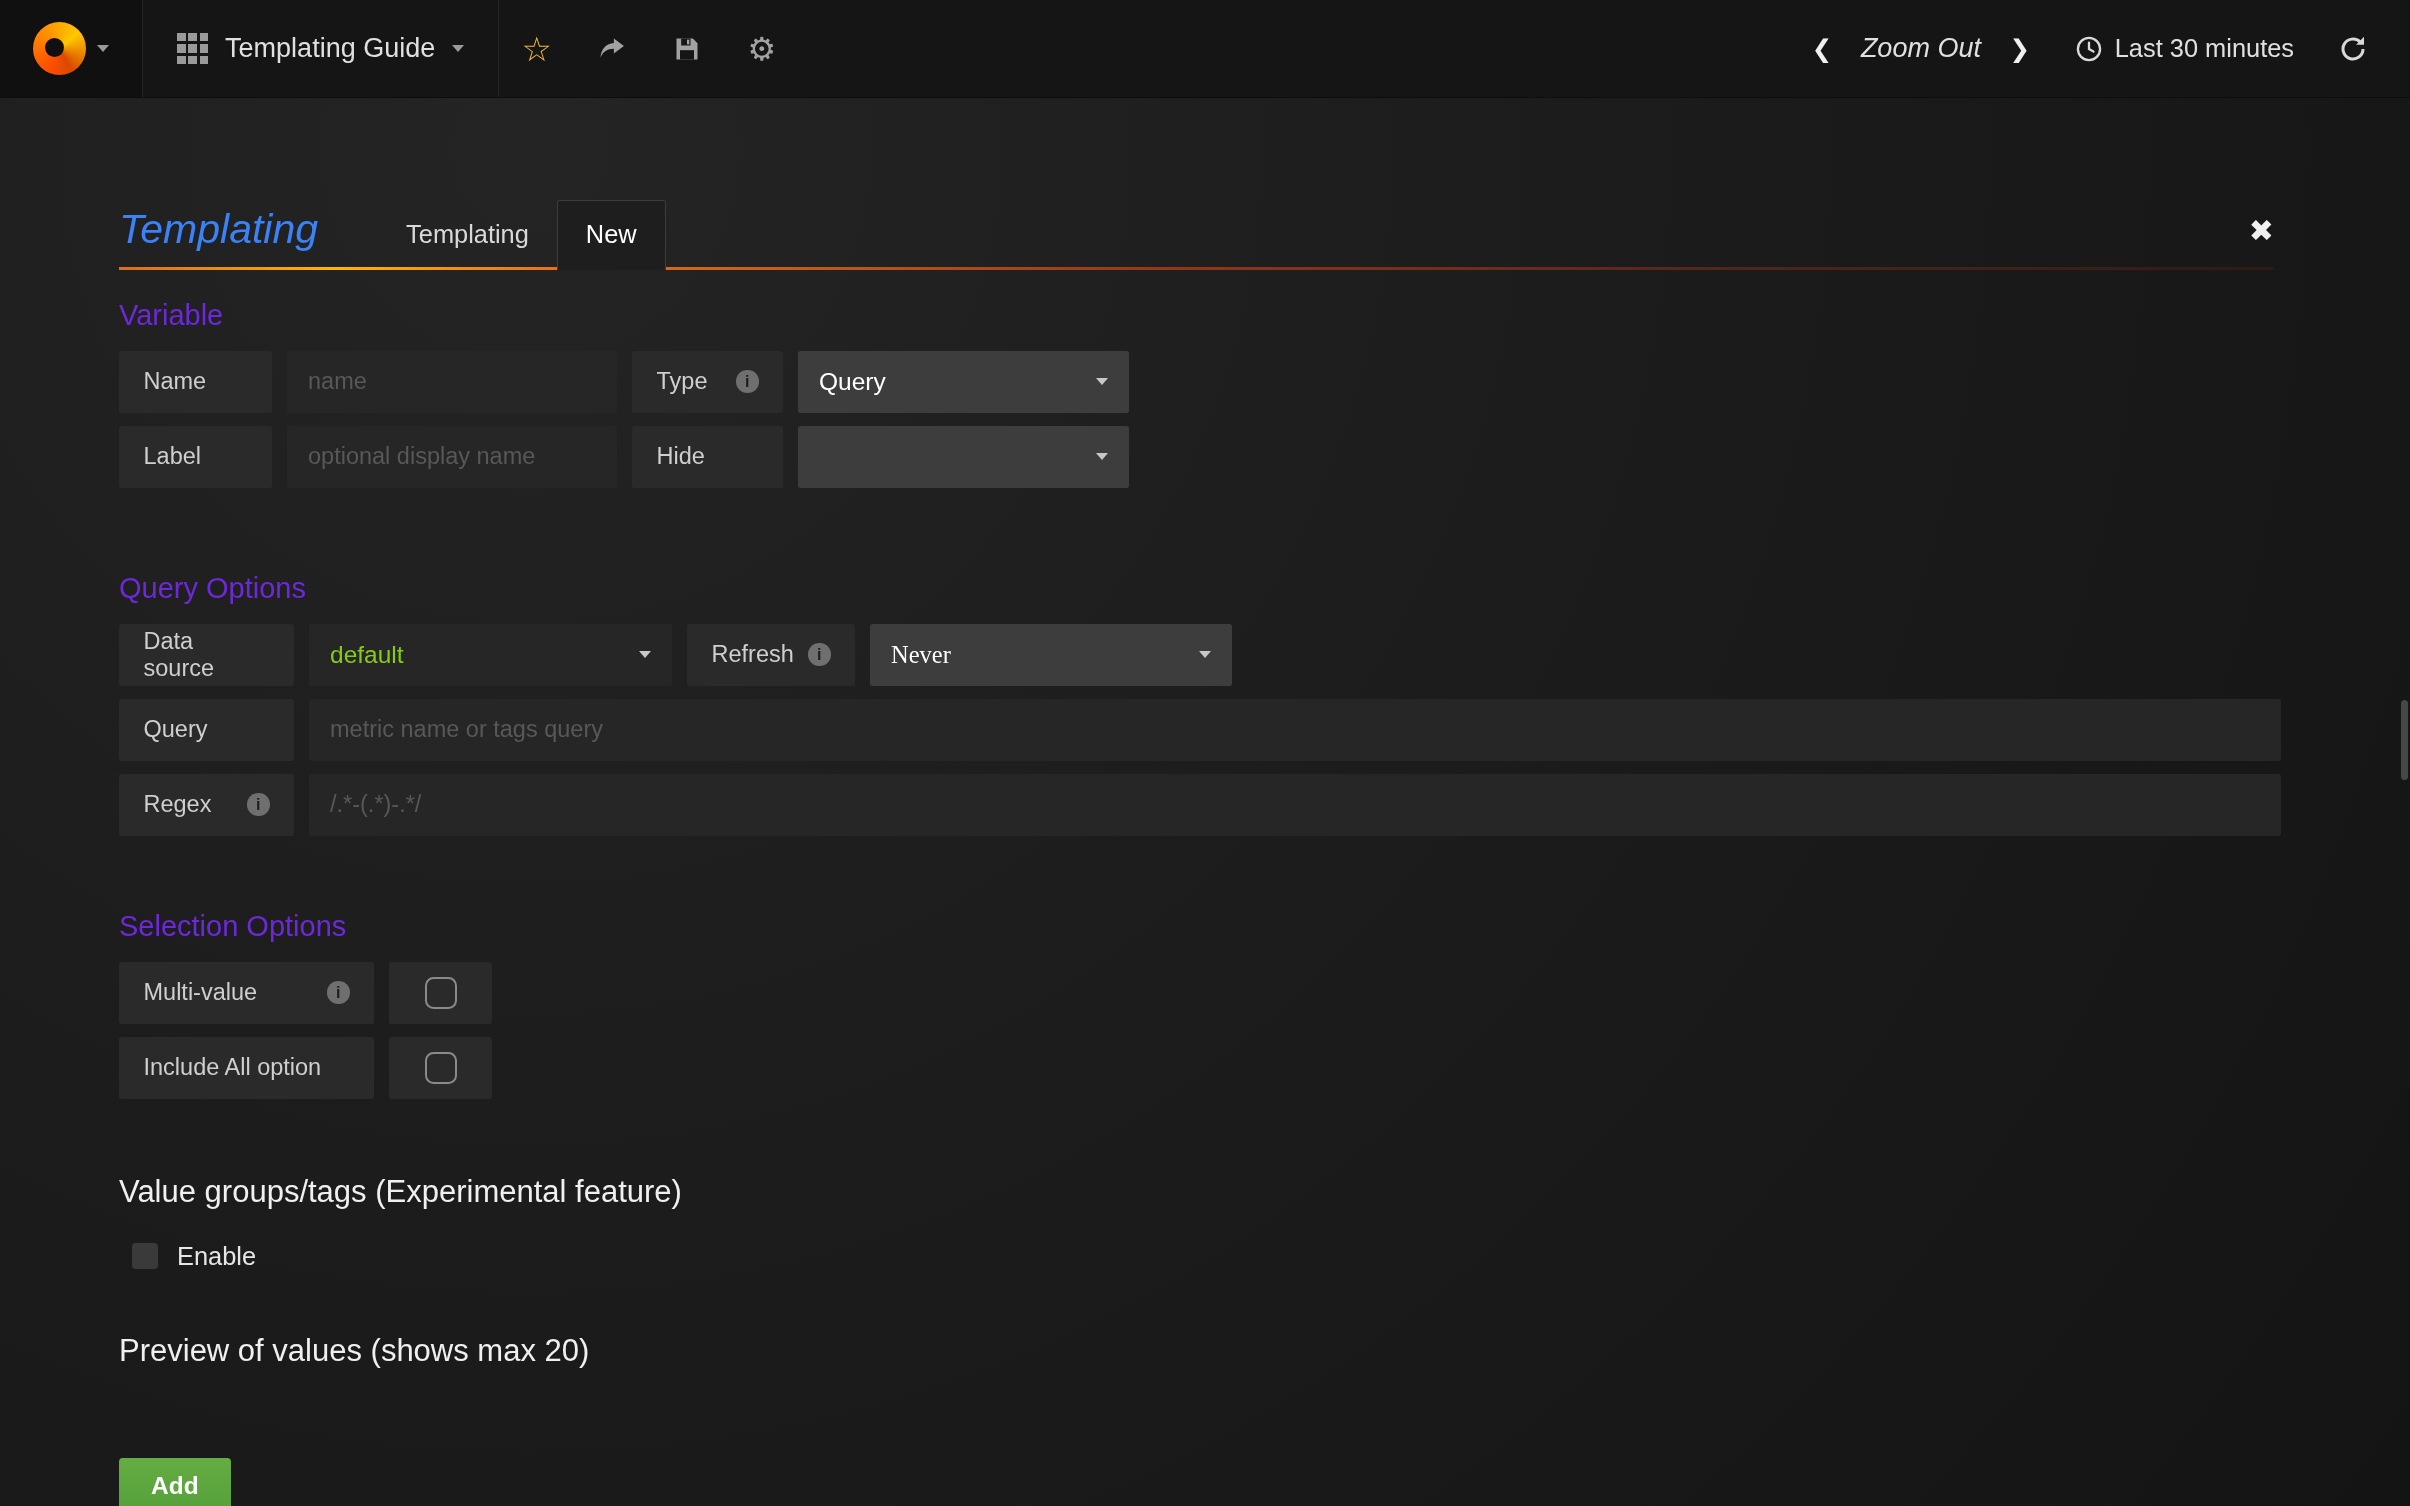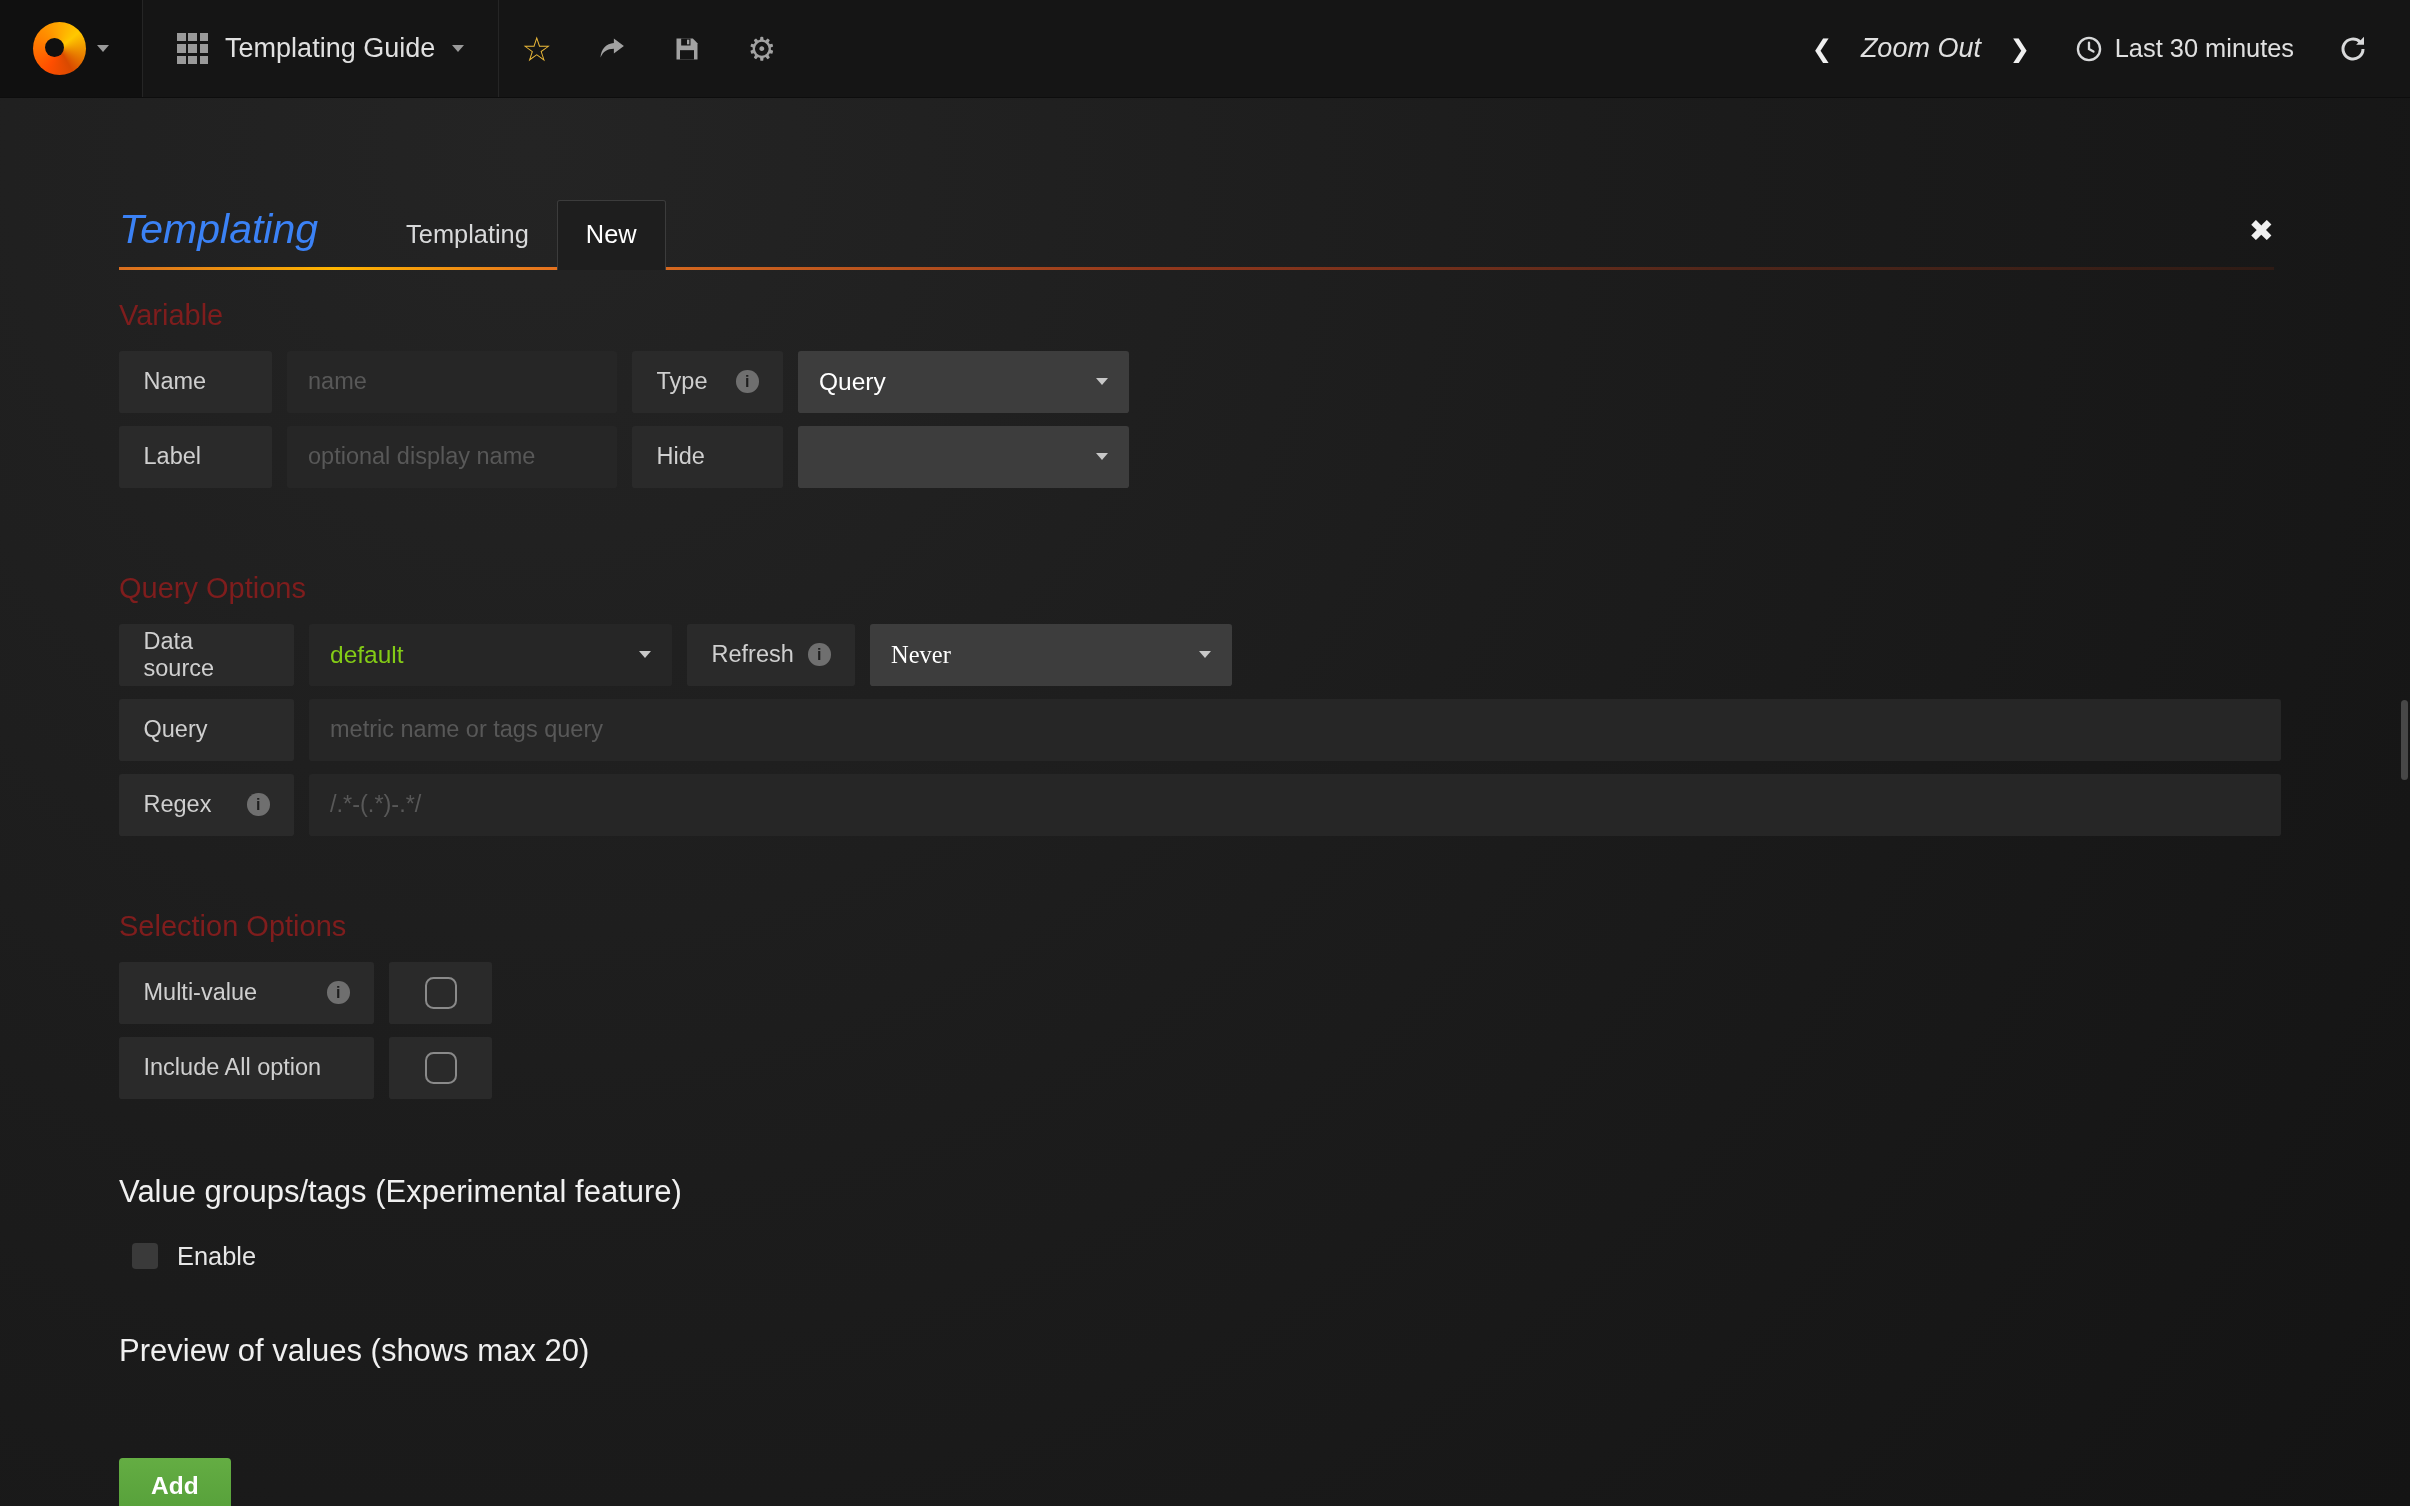--- a/index.html
+++ b/index.html
@@ -85,21 +85,21 @@
   .close-x {
     margin-left:auto; font-size:30px; color:#f0f0f0; cursor:pointer; padding-bottom:21px;
     line-height:1; font-family:"DejaVu Sans", sans-serif;
   }
   .orange-line {
     height:2.8px; width:100%;
     background:linear-gradient(90deg,#d96d1f 0%, #ffb500 10%, #e5731f 20%, #93381c 48%, #50261a 75%, #2e1b15 100%);
   }
 
   .section { margin-top:28px; }
-  .section-heading { font-size:29px; font-weight:500; color:#7f1d1d; margin:0 0 19px 0; line-height:34px; }
+  .section-heading { font-size:29px; font-weight:500; color:#6d28d9; margin:0 0 19px 0; line-height:34px; }
 
   .form-row { display:flex; gap:15px; margin-bottom:13px; align-items:flex-start; }
   .f-label {
     background:#2a2a2a; color:#cfcfcf; font-size:23.5px; height:62px;
     display:flex; align-items:center; padding:0 24.5px; border-radius:2.8px; flex:none;
     justify-content:space-between; gap:13px;
   }
   .f-input {
     background:#262626; border:none; outline:none; color:#c4c4c4; font-size:23.5px;
     height:62px; border-radius:2.8px; padding:0 21px; flex:none; font-family:inherit;

